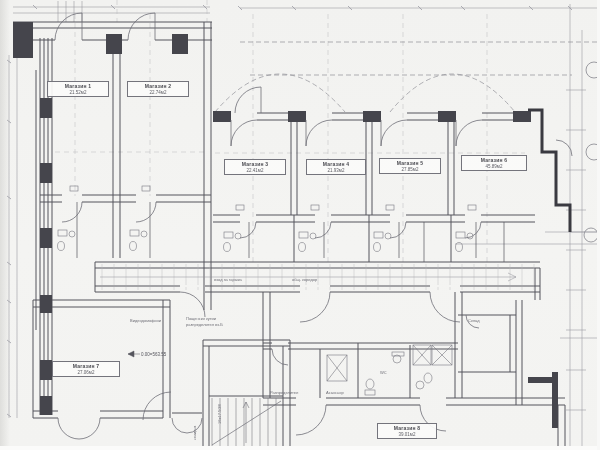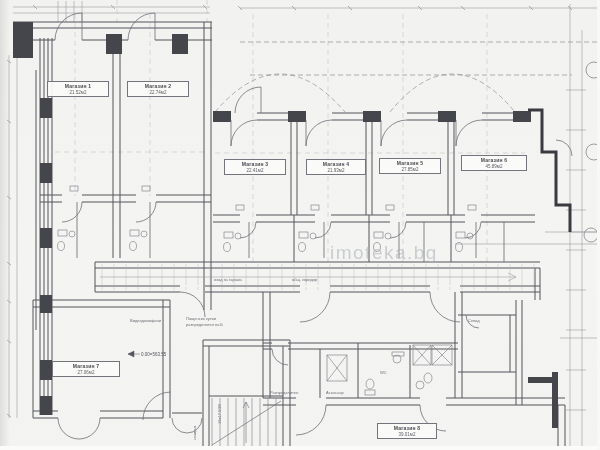--- a/index.html
+++ b/index.html
@@ -223,19 +223,18 @@
 <div class="room-label" style="left:52px;top:361px;width:62px">
   <div class="rn">Магазин 7</div>
   <div class="area">27.06м2</div>
 </div>
 <div class="room-label" style="left:377px;top:423px;width:54px">
   <div class="rn">Магазин 8</div>
   <div class="area">39.01м2</div>
 </div>
 
 
-<div class="watermark" style="left:330px;top:242px">imoteka.bg</div>
 
 <div class="edge-left"></div>
 <div class="edge-bottom"></div>
 <div class="edge-right"></div>
 
 </div>
 
 </body></html>

